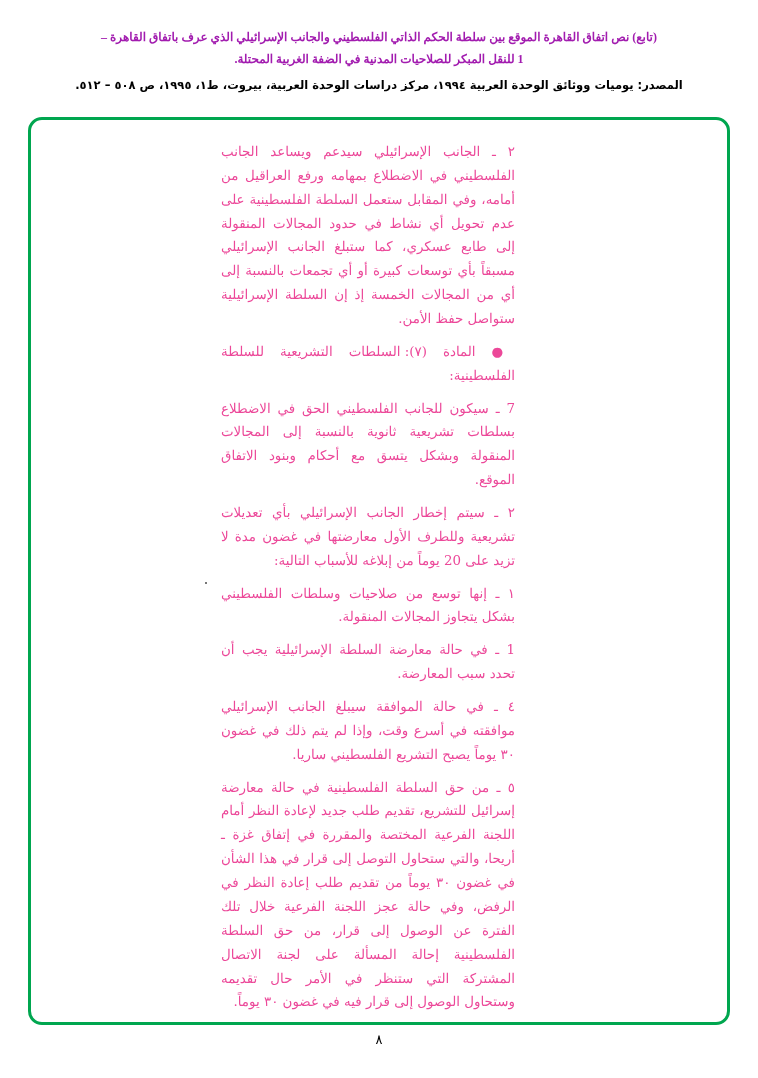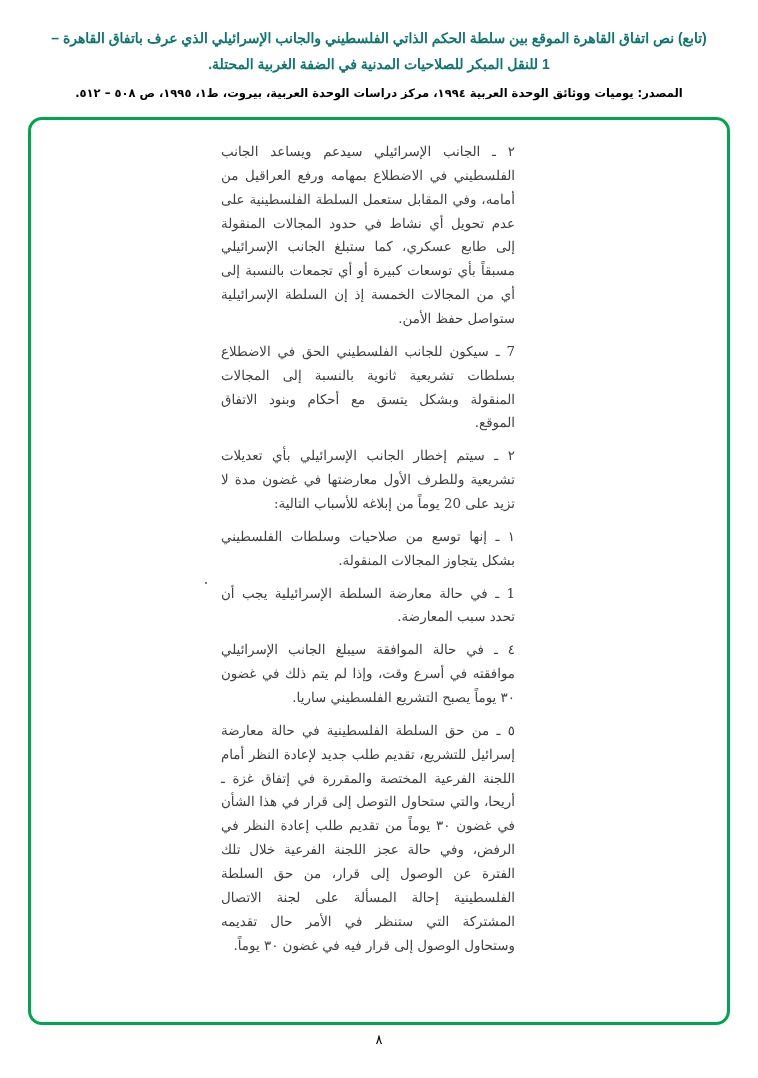--- a/index.html
+++ b/index.html
@@ -19,26 +19,26 @@
     width: 758px;
     height: 1078px;
     box-sizing: border-box;
   }
   .header {
     padding: 26px 34px 0 34px;
     direction: rtl;
     text-align: center;
   }
   .header-line {
-    font-family: Liberation Sans, sans-serif;
+    font-family: Liberation Serif, serif;
     font-weight: bold;
-    font-size: 14px;
+    font-size: 12px;
     line-height: 1.85;
     letter-spacing: 0px;
-    color: #0f766e;
+    color: #a21caf;
   }
   .source-line {
     margin-top: 6px;
     font-family: "DejaVu Sans", sans-serif;
     font-weight: bold;
     font-size: 11.5px;
     line-height: 1.7;
     color: #000;
     direction: rtl;
     text-align: center;
@@ -58,21 +58,21 @@
     position: absolute;
     top: 20px;
     right: 212px;
     width: 294px;
     direction: rtl;
     text-align: justify;
     text-justify: inter-word;
     font-family: "DejaVu Serif", serif;
     font-size: 13.4px;
     line-height: 1.78;
-    color: #404040;
+    color: #ec4899;
   }
   .para {
     margin: 0 0 9px 0;
     text-align: justify;
   }
   .para:last-child {
     margin-bottom: 15px;
   }
   .page-number {
     position: absolute;
@@ -99,20 +99,21 @@
 
   <div class="header">
     <div class="header-line">(تابع) نص اتفاق القاهرة الموقع بين سلطة الحكم الذاتي الفلسطيني والجانب الإسرائيلي الذي عرف باتفاق القاهرة –</div>
     <div class="header-line">1 للنقل المبكر للصلاحيات المدنية في الضفة الغربية المحتلة.</div>
     <div class="source-line">المصدر: يوميات ووثائق الوحدة العربية ١٩٩٤، مركز دراسات الوحدة العربية، بيروت، ط١، ١٩٩٥، ص ٥٠٨ – ٥١٢.</div>
   </div>
 
   <div class="frame">
     <div class="body-text">
       <p class="para">٢ ـ الجانب الإسرائيلي سيدعم ويساعد الجانب الفلسطيني في الاضطلاع بمهامه ورفع العراقيل من أمامه، وفي المقابل ستعمل السلطة الفلسطينية على عدم تحويل أي نشاط في حدود المجالات المنقولة إلى طابع عسكري، كما ستبلغ الجانب الإسرائيلي مسبقاً بأي توسعات كبيرة أو أي تجمعات بالنسبة إلى أي من المجالات الخمسة إذ إن السلطة الإسرائيلية ستواصل حفظ الأمن.</p>
+      <p class="para">● المادة (٧): السلطات التشريعية للسلطة الفلسطينية:</p>
       <p class="para">7 ـ سيكون للجانب الفلسطيني الحق في الاضطلاع بسلطات تشريعية ثانوية بالنسبة إلى المجالات المنقولة وبشكل يتسق مع أحكام وبنود الاتفاق الموقع.</p>
       <p class="para">٢ ـ سيتم إخطار الجانب الإسرائيلي بأي تعديلات تشريعية وللطرف الأول معارضتها في غضون مدة لا تزيد على 20 يوماً من إبلاغه للأسباب التالية:</p>
       <p class="para">١ ـ إنها توسع من صلاحيات وسلطات الفلسطيني بشكل يتجاوز المجالات المنقولة.</p>
       <p class="para">1 ـ في حالة معارضة السلطة الإسرائيلية يجب أن تحدد سبب المعارضة.</p>
       <p class="para">٤ ـ في حالة الموافقة سيبلغ الجانب الإسرائيلي موافقته في أسرع وقت، وإذا لم يتم ذلك في غضون ٣٠ يوماً يصبح التشريع الفلسطيني ساريا.</p>
       <p class="para">٥ ـ من حق السلطة الفلسطينية في حالة معارضة إسرائيل للتشريع، تقديم طلب جديد لإعادة النظر أمام اللجنة الفرعية المختصة والمقررة في إتفاق غزة ـ أريحا، والتي ستحاول التوصل إلى قرار في هذا الشأن في غضون ٣٠ يوماً من تقديم طلب إعادة النظر في الرفض، وفي حالة عجز اللجنة الفرعية خلال تلك الفترة عن الوصول إلى قرار، من حق السلطة الفلسطينية إحالة المسألة على لجنة الاتصال المشتركة التي ستنظر في الأمر حال تقديمه وستحاول الوصول إلى قرار فيه في غضون ٣٠ يوماً.</p>
     </div>
     <div class="speck" style="top:462px; right:520px;"></div>
   </div>
 

